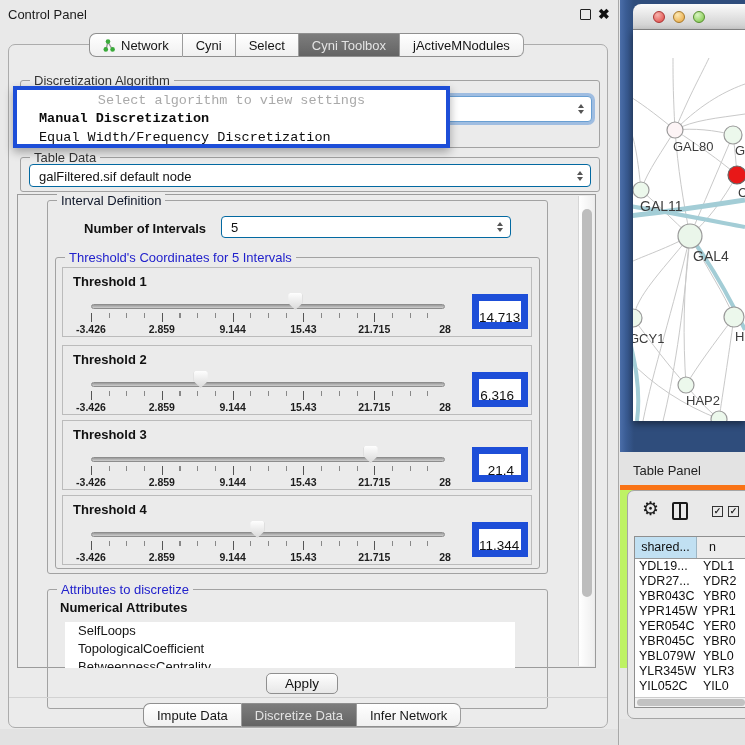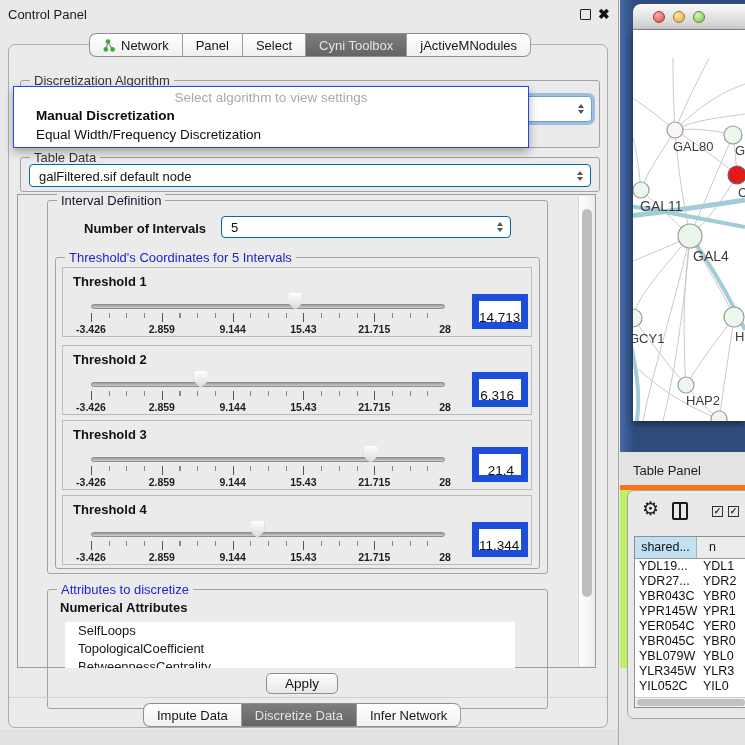--- a/index.html
+++ b/index.html
@@ -38,22 +38,22 @@
   .combo { position:absolute; background:#fff; border:1px solid #0369a1; border-radius:4px;
     font-size:13px; color:#111; }
   .combo .cv { position:absolute; left:9px; top:50%; transform:translateY(-50%); white-space:nowrap; }
   .stepper { position:absolute; right:7px; top:50%; transform:translateY(-50%); display:flex; flex-direction:column; gap:2px; }
   .tri-up { width:0; height:0; border-left:3.5px solid transparent; border-right:3.5px solid transparent; border-bottom:4.5px solid #555; }
   .tri-dn { width:0; height:0; border-left:3.5px solid transparent; border-right:3.5px solid transparent; border-top:4.5px solid #555; }
   #algo-combo { left:28px; top:96px; width:564px; height:26px; z-index:1;
     border:1px solid #699fd2; box-shadow:0 0 0 3px rgba(96,152,216,.55); }
 
   
-  #algo-popup { position:absolute; left:13px; top:86px; width:516px; height:62px; background:#fff;
-    border:1px solid #1d4ed8; box-shadow:0 4px 9px rgba(0,0,0,.32); z-index:5; }
+  #algo-popup { position:absolute; left:13px; top:86px; width:437px; height:62px; background:#fff;
+    border:4px solid #1d4ed8; box-shadow:0 4px 9px rgba(0,0,0,.32); z-index:5;font-family:Liberation Mono, monospace; }
   #popup-placeholder { position:absolute; left:0; right:0; top:3px; text-align:center; font-size:13.5px; color:#a9a9a9; }
   .popup-item { position:absolute; left:2px; font-size:13.5px; color:#0c0c0c; white-space:nowrap;padding-left:20px; }
   #popup-item-0 { top:21px; font-weight:bold; }
   #popup-item-1 { top:40px; }
 
   
   #scrollpane { position:absolute; left:17px; top:194px; width:579px; height:474px;
     border:1px solid #9b9b9b; background:#ebebeb; overflow:hidden; }
   #vsb-track { position:absolute; top:1px; bottom:1px; right:1px; width:16px;
     background:linear-gradient(to right,#ffffff,#efefef); border-left:1px solid #d6d6d6; }
@@ -156,21 +156,21 @@
       <svg class="net-ic" viewBox="0 0 13 13">
         <line x1="5" y1="3" x2="3" y2="10" stroke="#9a9a9a" stroke-width="1.4"></line>
         <line x1="5" y1="3" x2="9" y2="10" stroke="#9a9a9a" stroke-width="1.4"></line>
         <circle cx="5" cy="2.6" r="2.3" fill="#3aaa3a"></circle>
         <circle cx="2.8" cy="10.4" r="2.3" fill="#3aaa3a"></circle>
         <circle cx="9.6" cy="10.4" r="2.3" fill="#3aaa3a"></circle>
       </svg>
       <span>Network</span>
     </div>
     <div class="seg">
-        <span>Panel</span>
+        <span>Cyni</span>
       </div>
     <div class="seg">
         <span>Select</span>
       </div>
     <div class="seg sel">
         <span>Cyni Toolbox</span>
       </div>
     <div class="seg">
         <span>jActiveMNodules</span>
       </div>

